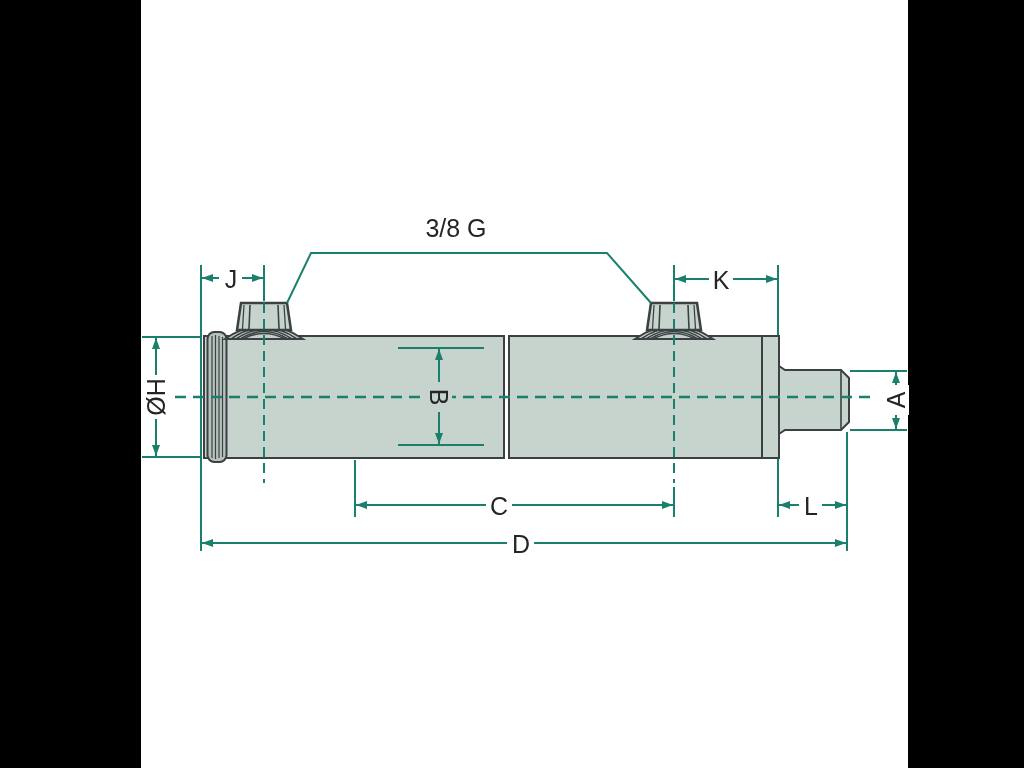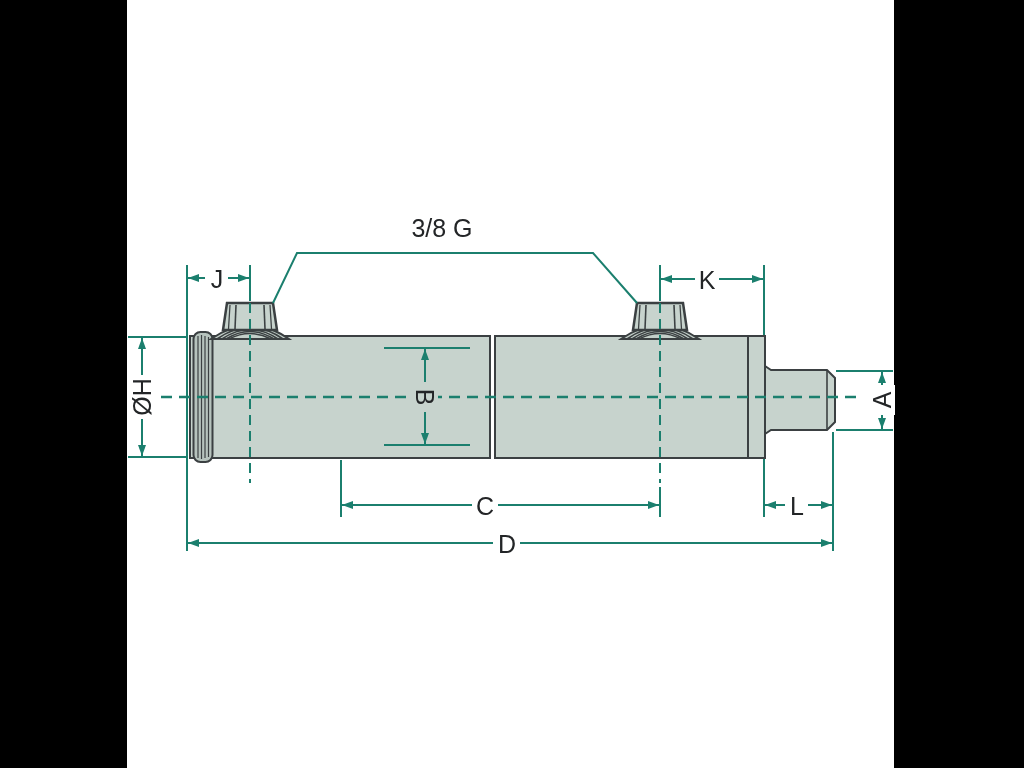--- a/index.html
+++ b/index.html
@@ -1,16 +1,16 @@
 <!DOCTYPE html>
 <html style="--dimension: #1b7f6e; --outline: #3b4042; --body_fill: #c7d3cd; --dome_fill: #c3cfc9; --collar_fill: #b6c3bd; --canvas: #ffffff; --letterbox: #000000; --ink: #232527;"><head>
 <meta charset="utf-8">
 <style>
   html,body{margin:0;padding:0;background:#000;}
-  .stage{position:relative;width:984px;height:768px;background:var(--letterbox,#000);overflow:hidden;}
+  .stage{position:relative;width:984px;height:768px;background:var(--letterbox,#000);overflow:hidden;padding-left:14px;}
   svg{display:block;}
   .tl{stroke:var(--dimension,#1b7f6e);stroke-width:2;fill:none;}
   .tf{fill:var(--dimension,#1b7f6e);stroke:none;}
   .dash1{stroke:var(--dimension,#1b7f6e);stroke-width:2.4;fill:none;stroke-dasharray:11 7;}
   .dash2{stroke:var(--dimension,#1b7f6e);stroke-width:2;fill:none;stroke-dasharray:10 6;}
   .body{fill:var(--body_fill,#c7d3cd);stroke:var(--outline,#3b4042);stroke-width:2;}
   .body25{fill:var(--body_fill,#c7d3cd);stroke:var(--outline,#3b4042);stroke-width:2.5;}
   .dome{fill:var(--dome_fill,#c3cfc9);stroke:var(--outline,#3b4042);stroke-width:2;}
   .collar{fill:var(--collar_fill,#b6c3bd);stroke:var(--outline,#3b4042);stroke-width:2;}
   .ol{stroke:var(--outline,#3b4042);stroke-width:2;fill:none;}

